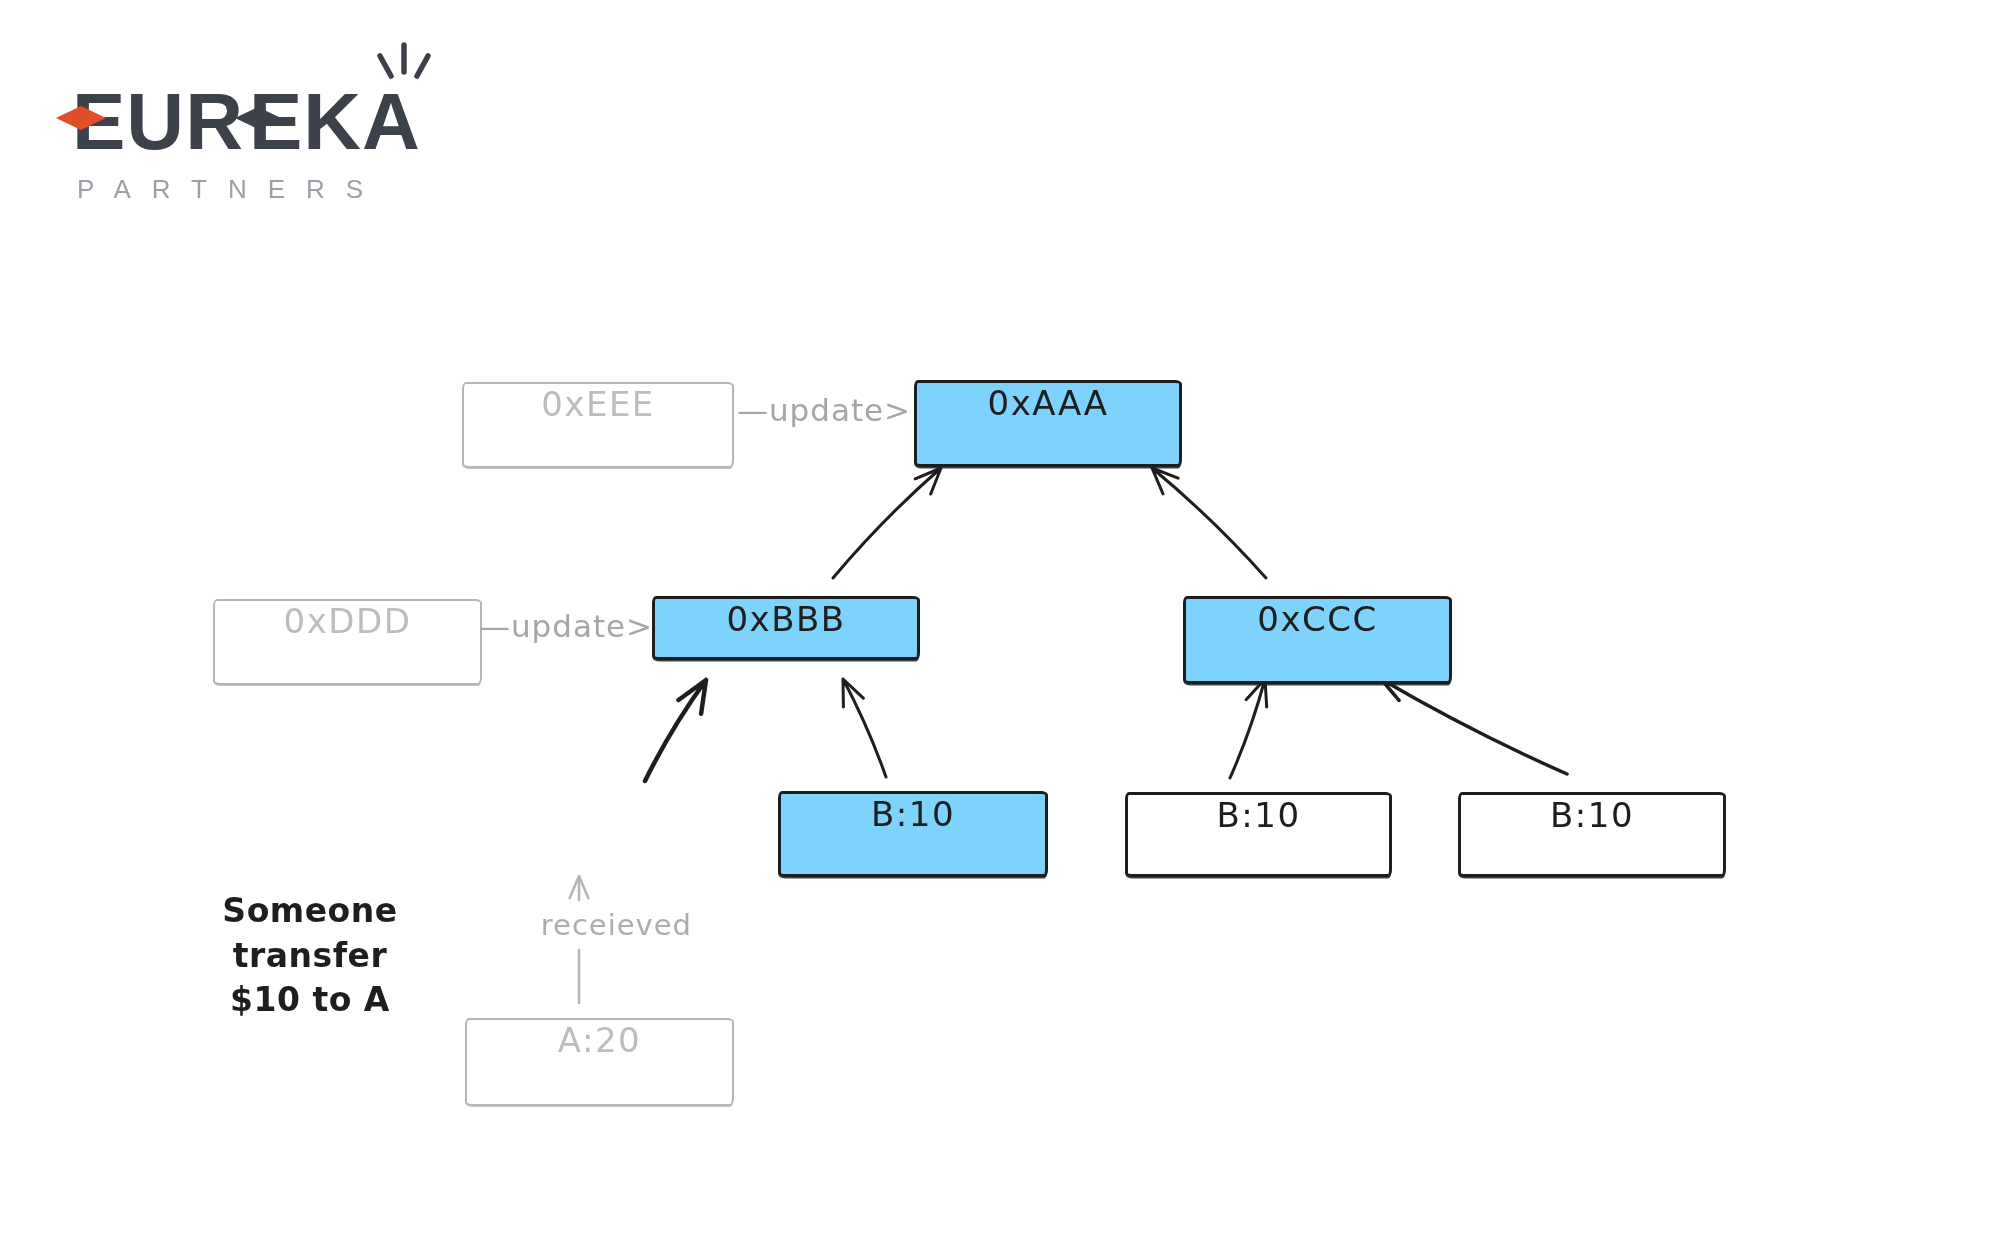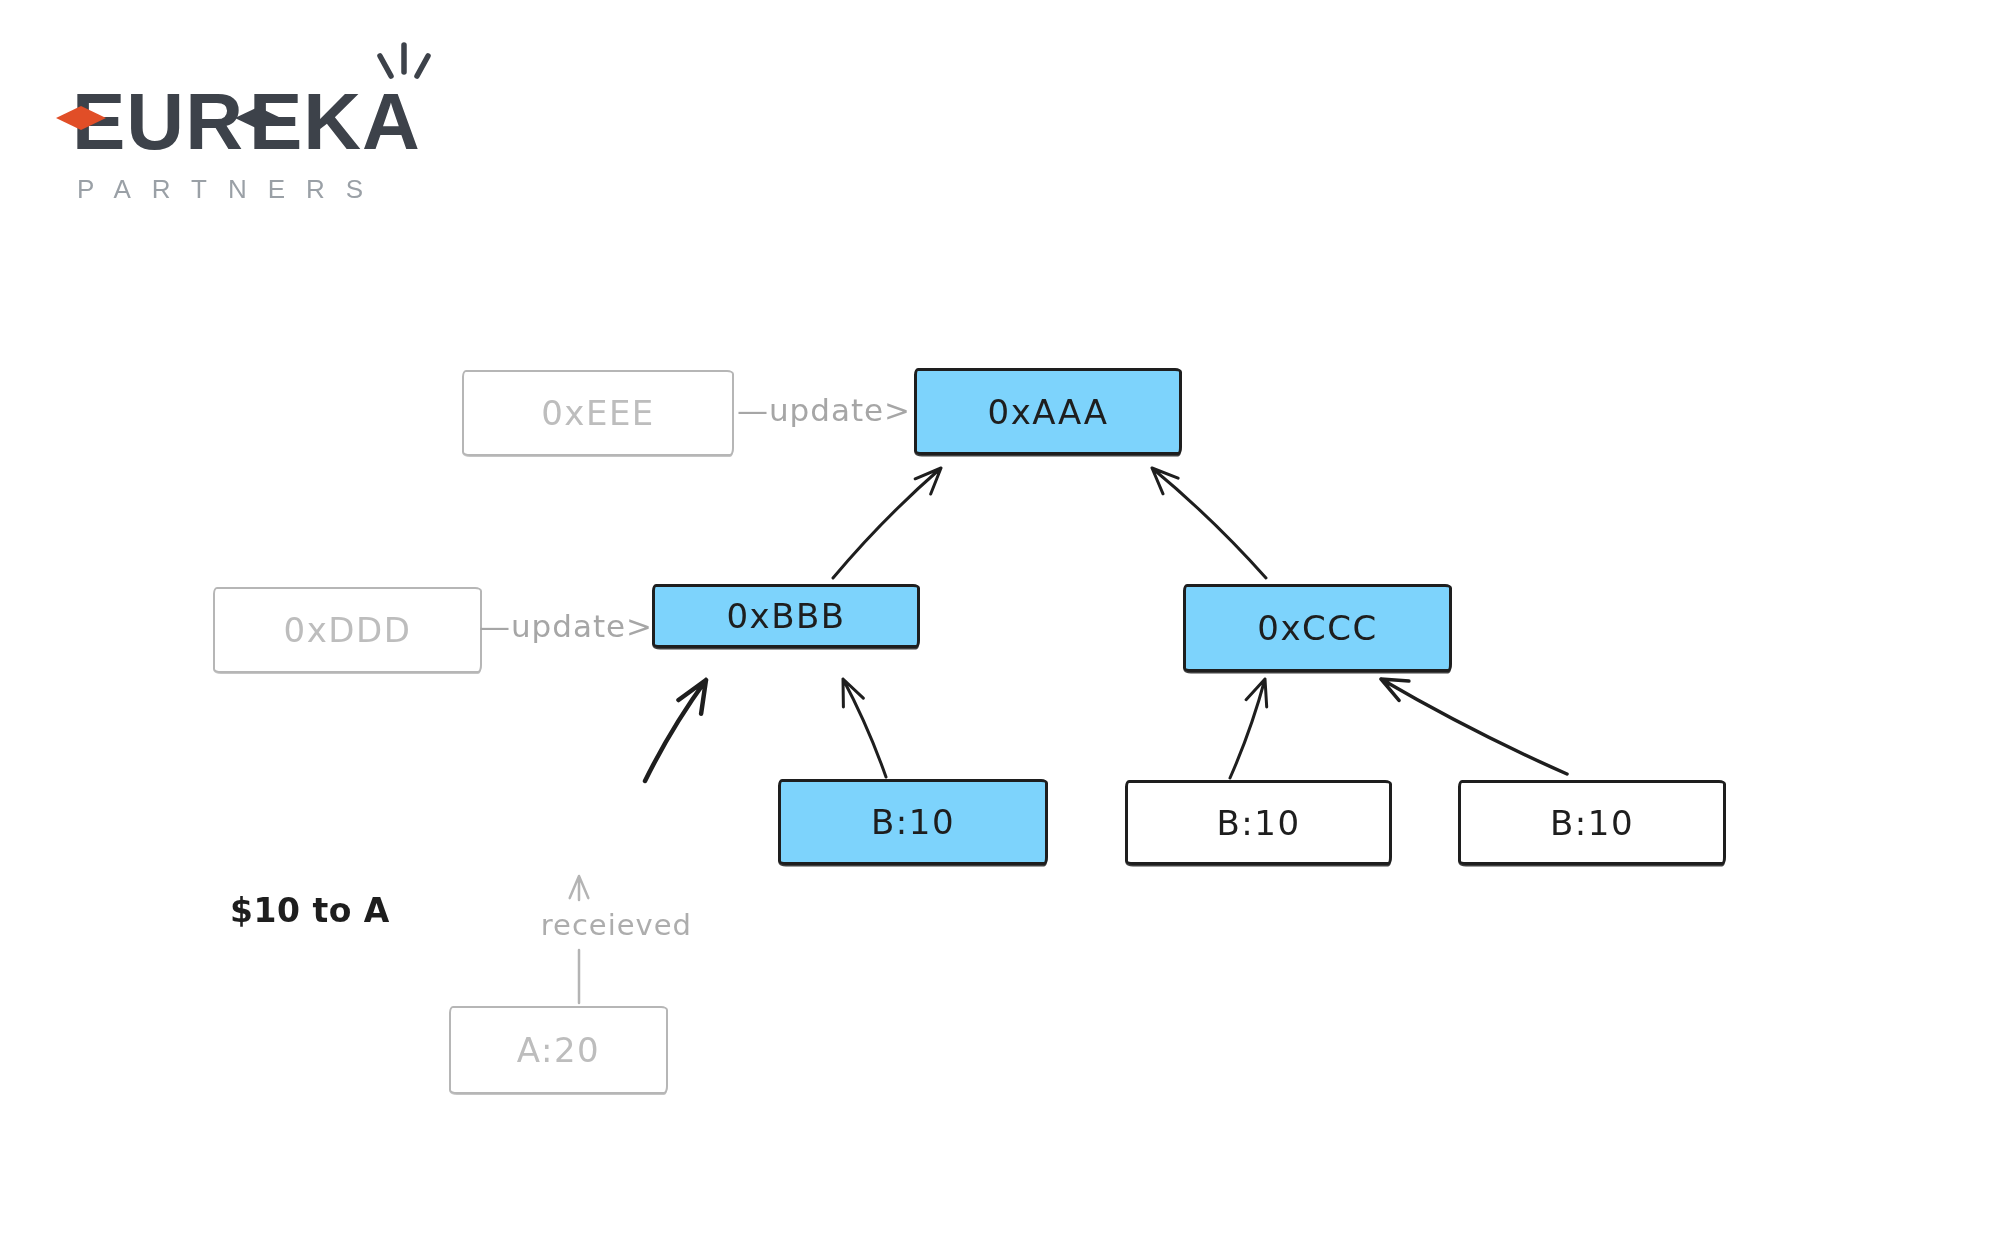--- a/index.html
+++ b/index.html
@@ -38,24 +38,25 @@
     font-weight:400;
     font-size:26px;
     letter-spacing:21px;
     color:#9aa0a6;
     white-space:nowrap;
   }
 
   
   .node{
     position:absolute;
-    display:flex;align-items:center;justify-content:center;
+    display:flex;justify-content:center;
     box-sizing:border-box;
     background:#ffffff;
     border-radius:4px 7px 4px 8px / 7px 4px 8px 4px;
+    margin-top:12px;
   }
   .node .lbl{
     font-size:34px;
     font-weight:500;
     letter-spacing:1.5px;
     white-space:nowrap;
   }
   .node.pink{
     background:#7dd3fc;
     border:3px solid #1e1e1e;
@@ -174,19 +175,20 @@
   </div>
   <div class="node white" style="left:1125px;top:780px;width:267px;height:85px">
     <span class="lbl">B:10</span>
   </div>
   <div class="node white" style="left:1458px;top:780px;width:268px;height:85px">
     <span class="lbl">B:10</span>
   </div>
 
   <div class="received-label">receieved</div>
   <div class="note">
+    <div>Someone transfer</div>
     <div>$10 to A</div>
   </div>
-  <div class="node ghost" style="left:449px;top:1006px;width:219px;height:88px">
+  <div class="node ghost" style="left:465px;top:1006px;width:269px;height:88px">
     <span class="lbl">A:20</span>
   </div>
 
 </div>
 
 </body></html>

